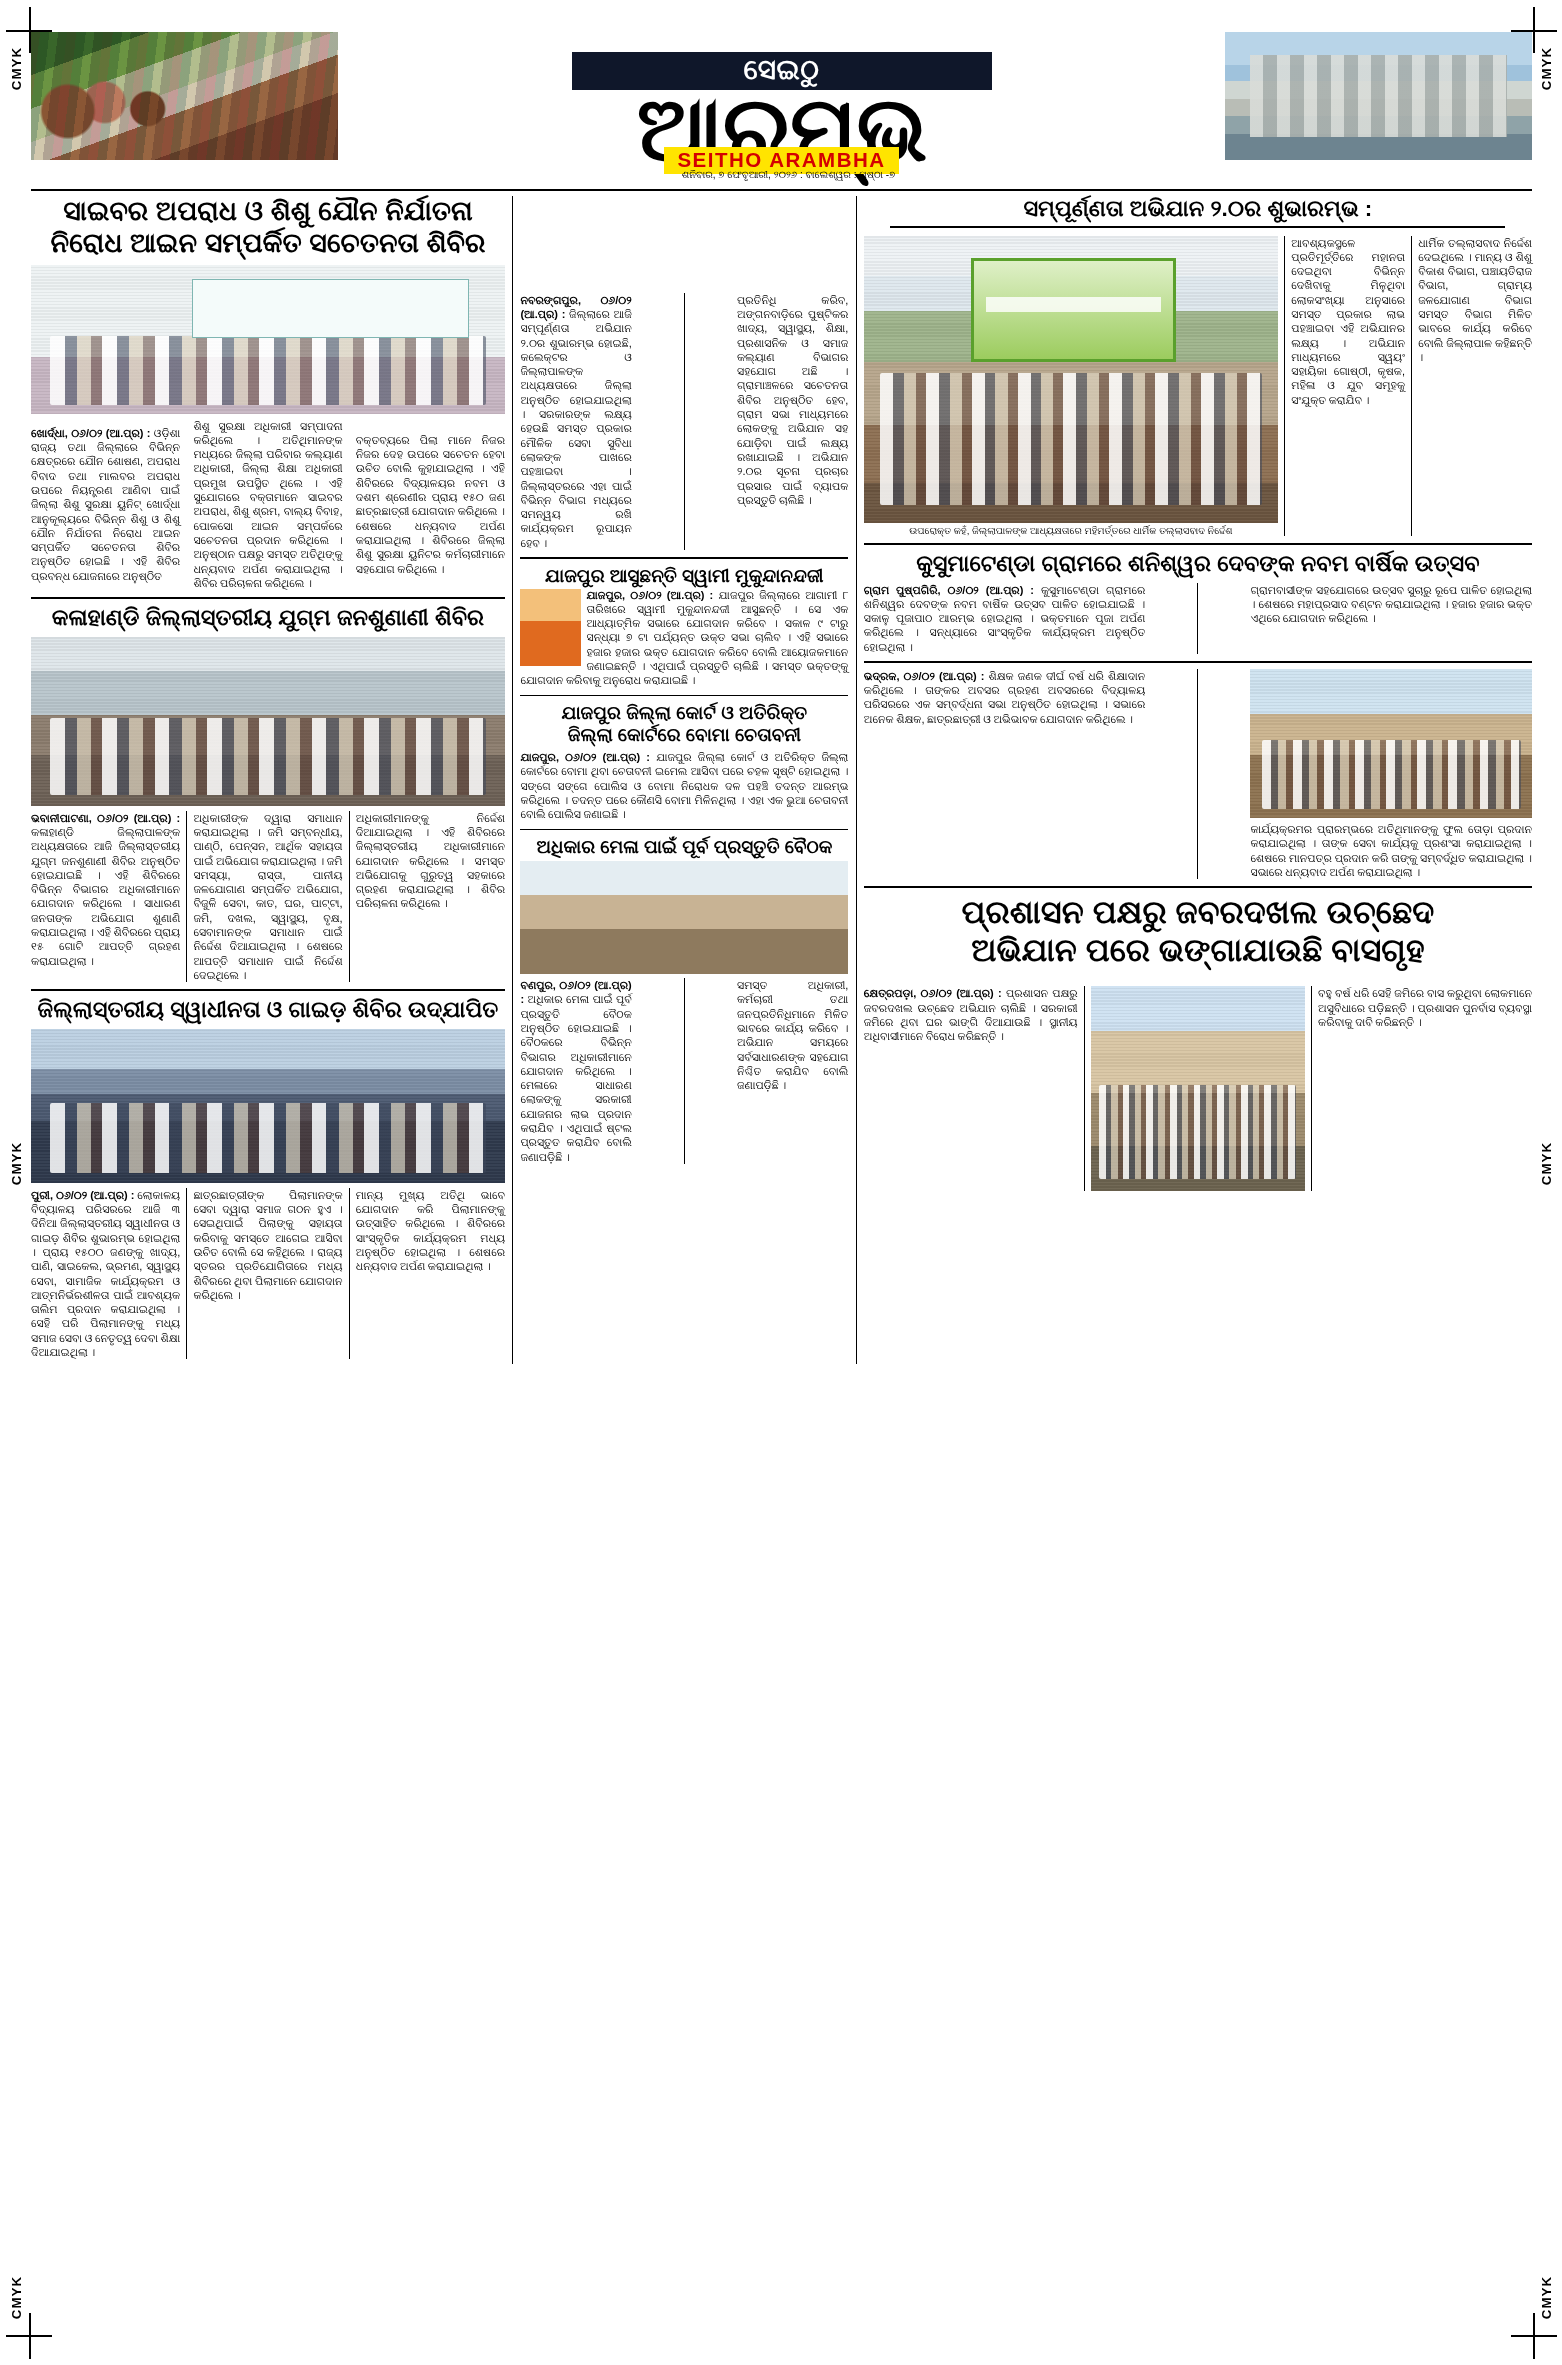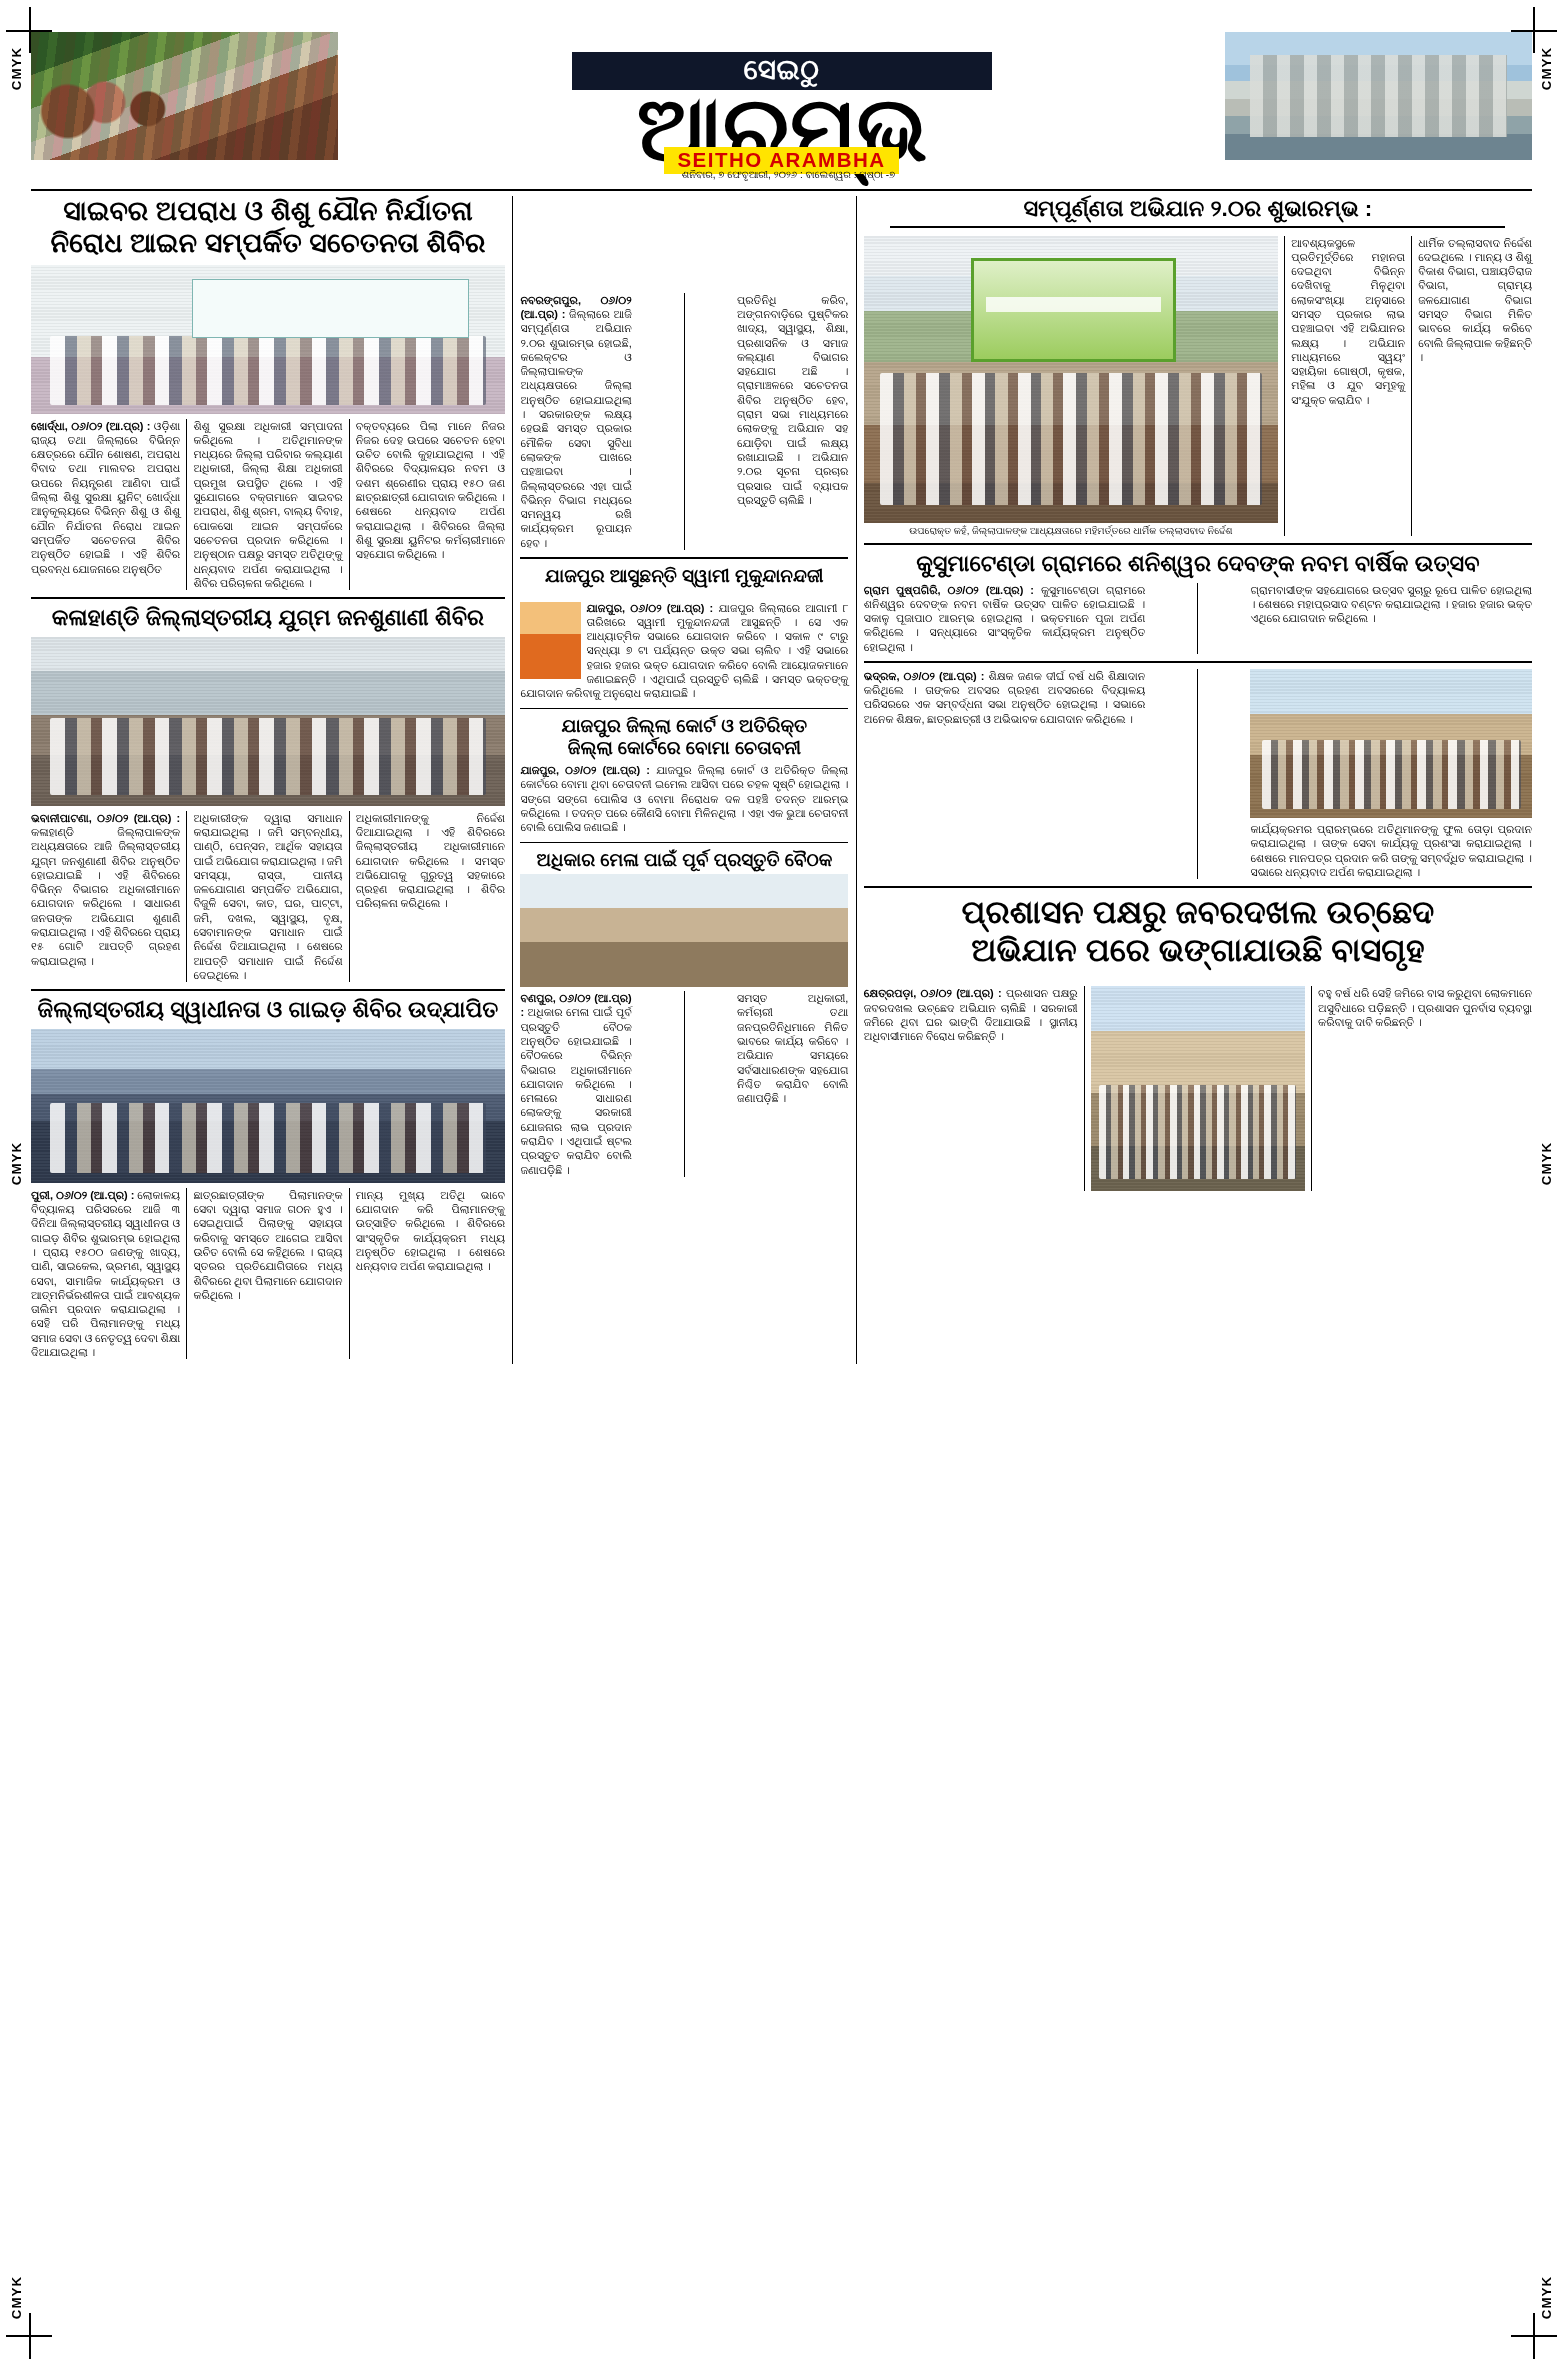--- a/index.html
+++ b/index.html
@@ -189,21 +189,21 @@
 
           <div class="blk">
             <h2 class="hd">
               <div class="hd-line h-lead">ସାଇବର ଅପରାଧ ଓ ଶିଶୁ ଯୌନ ନିର୍ଯାତନା</div>
               <div class="hd-line h-lead">ନିରୋଧ ଆଇନ ସମ୍ପର୍କିତ ସଚେତନତା ଶିବିର</div>
             </h2>
             <div class="photo p1" style="margin-top:5.1px;">
               <div class="grain"></div>
                 <div class="figs"></div>
             </div>
-            <div class="inner3" style="margin-top:5.1px;">
+            <div class="inner3" style="margin-top:5.1px;align-items:center;">
               <div class="c txt">
                 <p><span class="dateline">ଖୋର୍ଦ୍ଧା, ୦୬/୦୨ (ଆ.ପ୍ର) :</span>
                 <span>ଓଡ଼ିଶା ରାଜ୍ୟ ତଥା ଜିଲ୍ଲାରେ ବିଭିନ୍ନ କ୍ଷେତ୍ରରେ ଯୌନ ଶୋଷଣ, ଅପରାଧ ବିବାଦ ତଥା ମାଲବର ଅପରାଧ ଉପରେ ନିୟନ୍ତ୍ରଣ ଆଣିବା ପାଇଁ ଜିଲ୍ଲା ଶିଶୁ ସୁରକ୍ଷା ୟୁନିଟ୍ ଖୋର୍ଦ୍ଧା ଆନୁକୂଲ୍ୟରେ ବିଭିନ୍ନ ଶିଶୁ ଓ ଶିଶୁ ଯୌନ ନିର୍ଯାତନା ନିରୋଧ ଆଇନ ସମ୍ପର୍କିତ ସଚେତନତା ଶିବିର ଅନୁଷ୍ଠିତ ହୋଇଛି । ଏହି ଶିବିର ପ୍ରବନ୍ଧ ଯୋଜନାରେ ଅନୁଷ୍ଠିତ</span></p>
               </div>
               <div class="sep"></div>
               <div class="c txt">
                 <p>ଶିଶୁ ସୁରକ୍ଷା ଅଧିକାରୀ ସମ୍ପାଦନା କରିଥିଲେ । ଅତିଥିମାନଙ୍କ ମଧ୍ୟରେ ଜିଲ୍ଲା ପରିବାର କଲ୍ୟାଣ ଅଧିକାରୀ, ଜିଲ୍ଲା ଶିକ୍ଷା ଅଧିକାରୀ ପ୍ରମୁଖ ଉପସ୍ଥିତ ଥିଲେ । ଏହି ସୁଯୋଗରେ ବକ୍ତାମାନେ ସାଇବର ଅପରାଧ, ଶିଶୁ ଶ୍ରମ, ବାଲ୍ୟ ବିବାହ, ପୋକସୋ ଆଇନ ସମ୍ପର୍କରେ ସଚେତନତା ପ୍ରଦାନ କରିଥିଲେ । ଅନୁଷ୍ଠାନ ପକ୍ଷରୁ ସମସ୍ତ ଅତିଥିଙ୍କୁ ଧନ୍ୟବାଦ ଅର୍ପଣ କରାଯାଇଥିଲା । ଶିବିର ପରିଚାଳନା କରିଥିଲେ ।</p>
               </div>
               <div class="sep"></div>
               <div class="c txt">
@@ -283,21 +283,21 @@
               </div>
             </div>
           </div>
 
           <div class="blockrule"></div>
 
           <div class="blk">
             <h2 class="hd">
               <div class="hd-line h-small">ଯାଜପୁର ଆସୁଛନ୍ତି ସ୍ୱାମୀ ମୁକୁନ୍ଦାନନ୍ଦଜୀ</div>
             </h2>
-            <div class="txt" style="margin-top:14px;">
+            <div class="txt" style="margin-top:1px;">
               <div class="swami"></div>
               <p><span class="dateline">ଯାଜପୁର, ୦୬/୦୨ (ଆ.ପ୍ର) :</span>
               <span>ଯାଜପୁର ଜିଲ୍ଲାରେ ଆଗାମୀ ୮ ତାରିଖରେ ସ୍ୱାମୀ ମୁକୁନ୍ଦାନନ୍ଦଜୀ ଆସୁଛନ୍ତି । ସେ ଏକ ଆଧ୍ୟାତ୍ମିକ ସଭାରେ ଯୋଗଦାନ କରିବେ । ସକାଳ ୯ ଟାରୁ ସନ୍ଧ୍ୟା ୭ ଟା ପର୍ଯ୍ୟନ୍ତ ଉକ୍ତ ସଭା ଚାଲିବ । ଏହି ସଭାରେ ହଜାର ହଜାର ଭକ୍ତ ଯୋଗଦାନ କରିବେ ବୋଲି ଆୟୋଜକମାନେ ଜଣାଇଛନ୍ତି । ଏଥିପାଇଁ ପ୍ରସ୍ତୁତି ଚାଲିଛି । ସମସ୍ତ ଭକ୍ତଙ୍କୁ ଯୋଗଦାନ କରିବାକୁ ଅନୁରୋଧ କରାଯାଇଛି ।</span></p>
             </div>
           </div>
 
           <div class="blockrule"></div>
 
           <div class="blk">
             <h2 class="hd">

